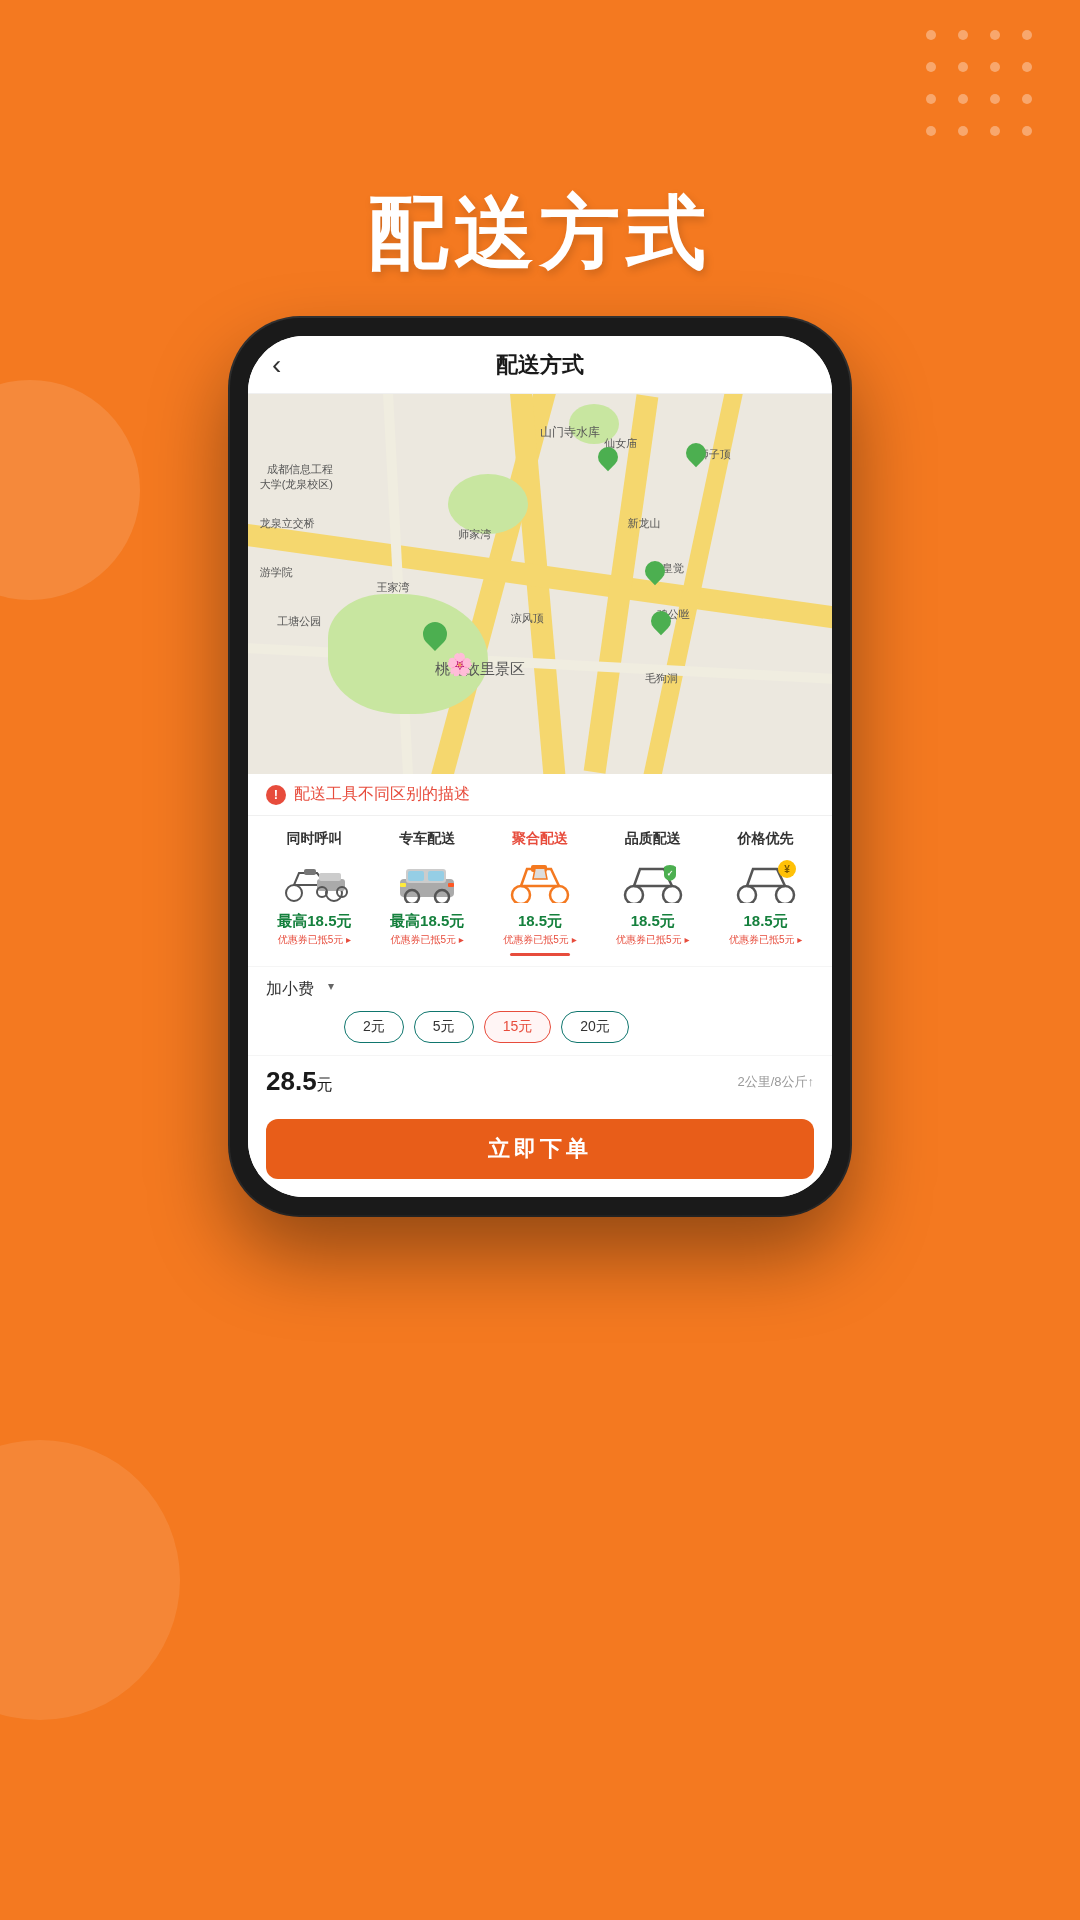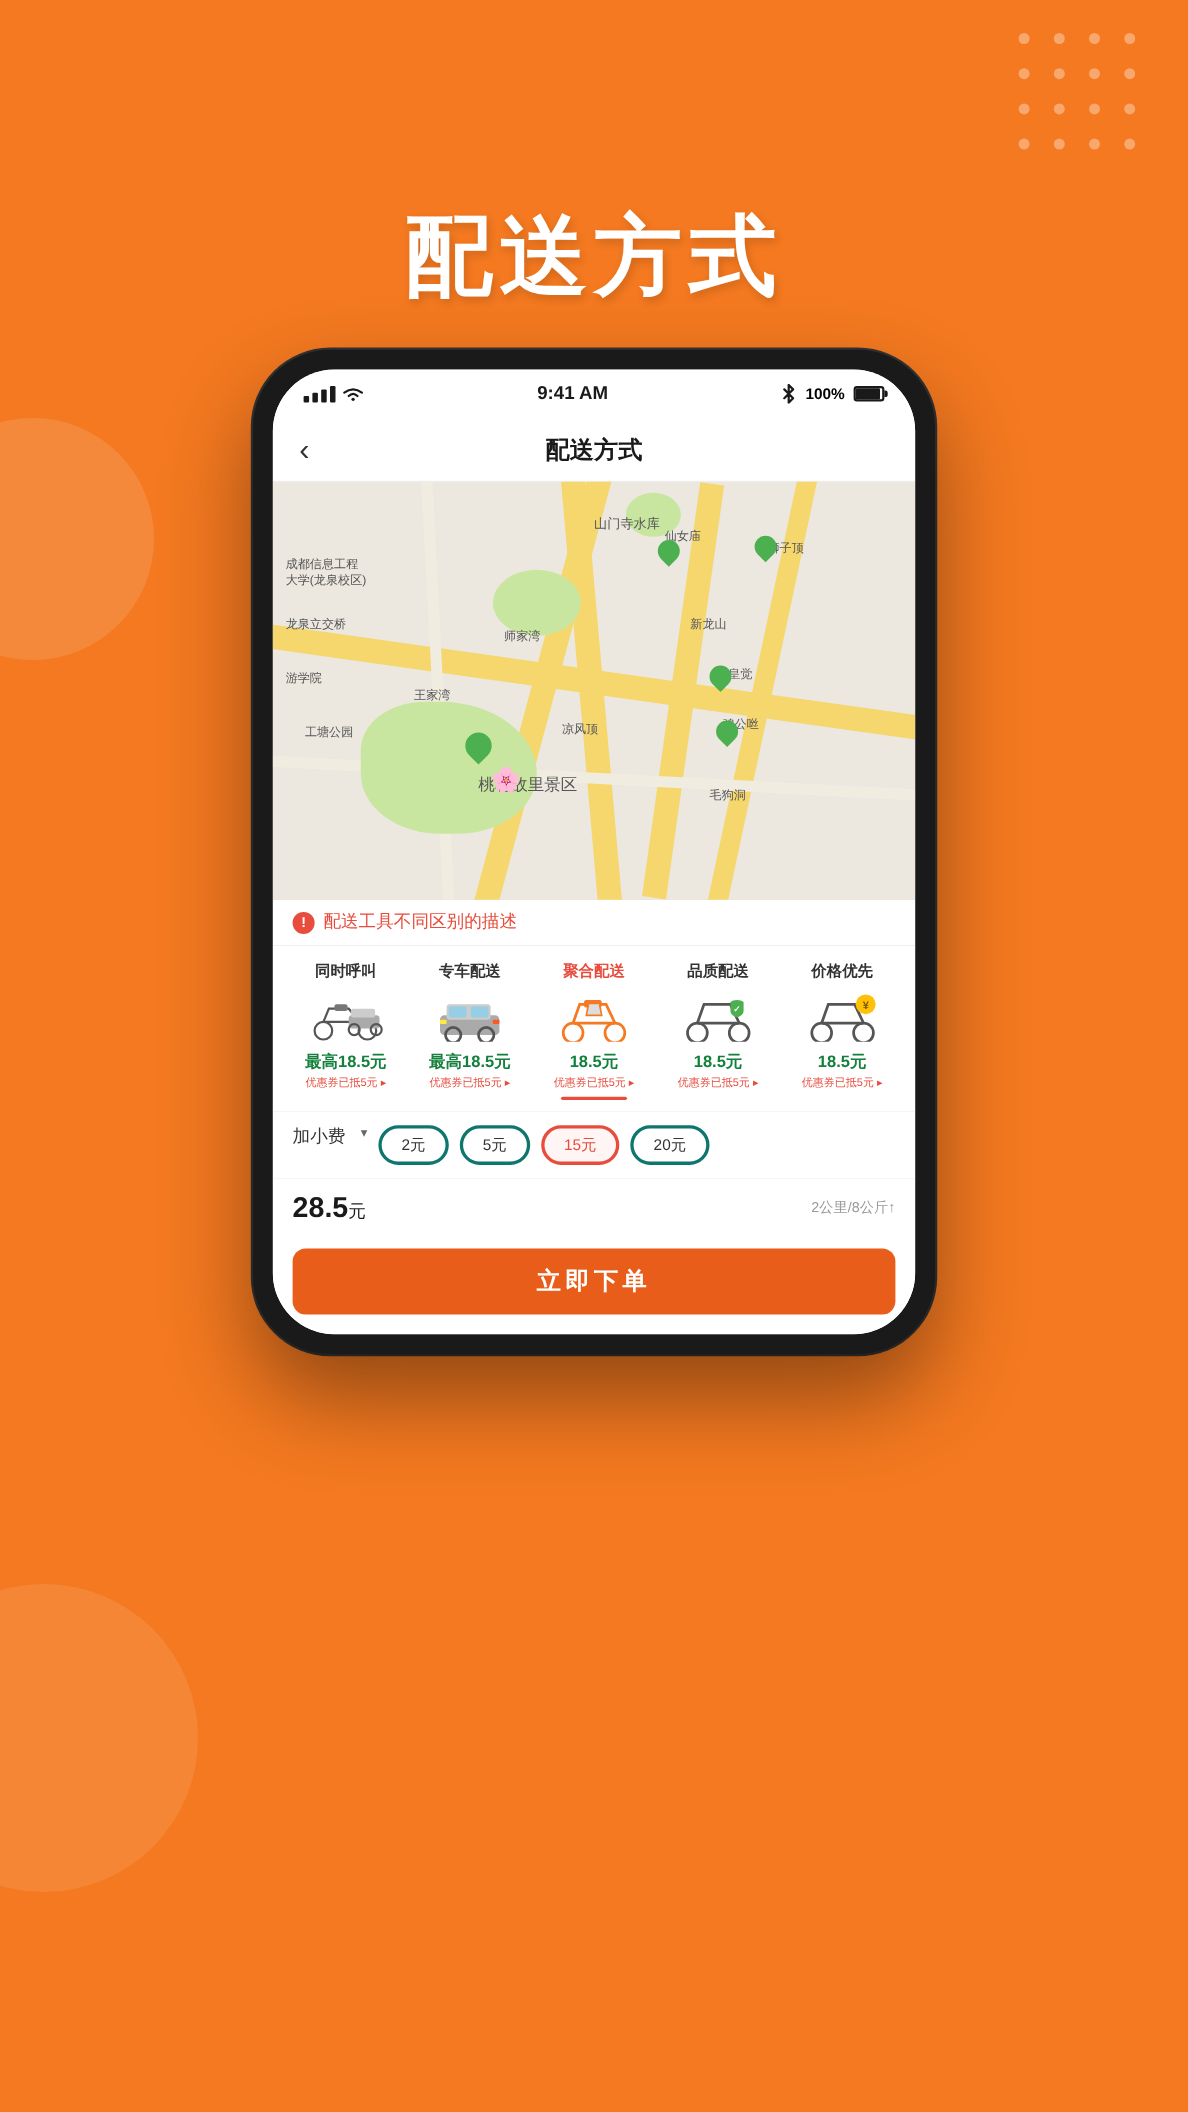--- a/index.html
+++ b/index.html
@@ -169,20 +169,21 @@
       height: 380px;
       background: #e8e0d0;
       position: relative;
       overflow: hidden;
     }
     .map-bg {
       width: 100%;
       height: 100%;
       position: relative;
       background: #ece8df;
+      text-align: right;
     }
     
     .road-main {
       position: absolute;
       background: #f5d76e;
       transform-origin: center;
     }
     .road1 {
       width: 22px; height: 200%;
       top: -20%; left: 35%;
@@ -303,26 +304,27 @@
       font-size: 16px;
       color: #333;
       margin-right: 4px;
     }
     .dropdown-icon {
       font-size: 12px;
       color: #666;
     }
     .amount-btn {
       padding: 6px 18px;
-      border: 3px solid #0f766e;
+      border: 1px solid #0f766e;
       border-radius: 20px;
       font-size: 14px;
       color: #333;
       background: white;
       cursor: pointer;
+      margin-top: 32px;
     }
     .amount-btn.active {
       border-color: #e74c3c;
       color: #e74c3c;
       background: #fff5f5;
     }
 
     
     .total-row {
       background: white;
@@ -389,45 +391,20 @@
 <div class="bg-arc-bottom-left"></div>
 
 <div class="header-section">
   <div class="main-title">配送方式</div>
 </div>
 
 <div class="phone-wrapper">
   <div class="phone-outer">
     <div class="phone-inner">
 
-      <div class="status-bar">
-        <div class="status-left">
-          <div class="signal-bars">
-            <span style="height:6px"></span>
-            <span style="height:9px"></span>
-            <span style="height:12px"></span>
-            <span style="height:15px"></span>
-          </div>
-          <svg width="20" height="15" viewBox="0 0 20 15">
-            <path d="M10 12 L10 12" stroke="#1a1a1a" stroke-width="3" stroke-linecap="round"></path>
-            <path d="M6 9 Q10 5 14 9" stroke="#1a1a1a" stroke-width="2" fill="none" stroke-linecap="round"></path>
-            <path d="M2 6 Q10 0 18 6" stroke="#1a1a1a" stroke-width="2" fill="none" stroke-linecap="round"></path>
-          </svg>
-        </div>
-        <span style="font-size:17px;font-weight:600;color:#1a1a1a;">9:41 AM</span>
-        <div class="status-right">
-          <svg width="14" height="18" viewBox="0 0 14 18">
-            <path d="M7 1 L11 5 L7 9 L11 13 L7 17 M7 1 L7 17 M7 9 L3 5 M7 9 L3 13" stroke="#1a1a1a" stroke-width="2" fill="none" stroke-linecap="round" stroke-linejoin="round"></path>
-          </svg>
-          <span style="font-size:14px;">100%</span>
-          <div class="battery-icon">
-            <div class="battery-fill"></div>
-          </div>
-        </div>
-      </div>
 
       <div class="app-navbar">
         <span class="back-btn" style="font-size:28px;color:#333;">‹</span>
         <span class="nav-title">配送方式</span>
       </div>
 
       <div class="map-area">
         <div class="map-bg">
 
           <div class="road-main road1"></div>

